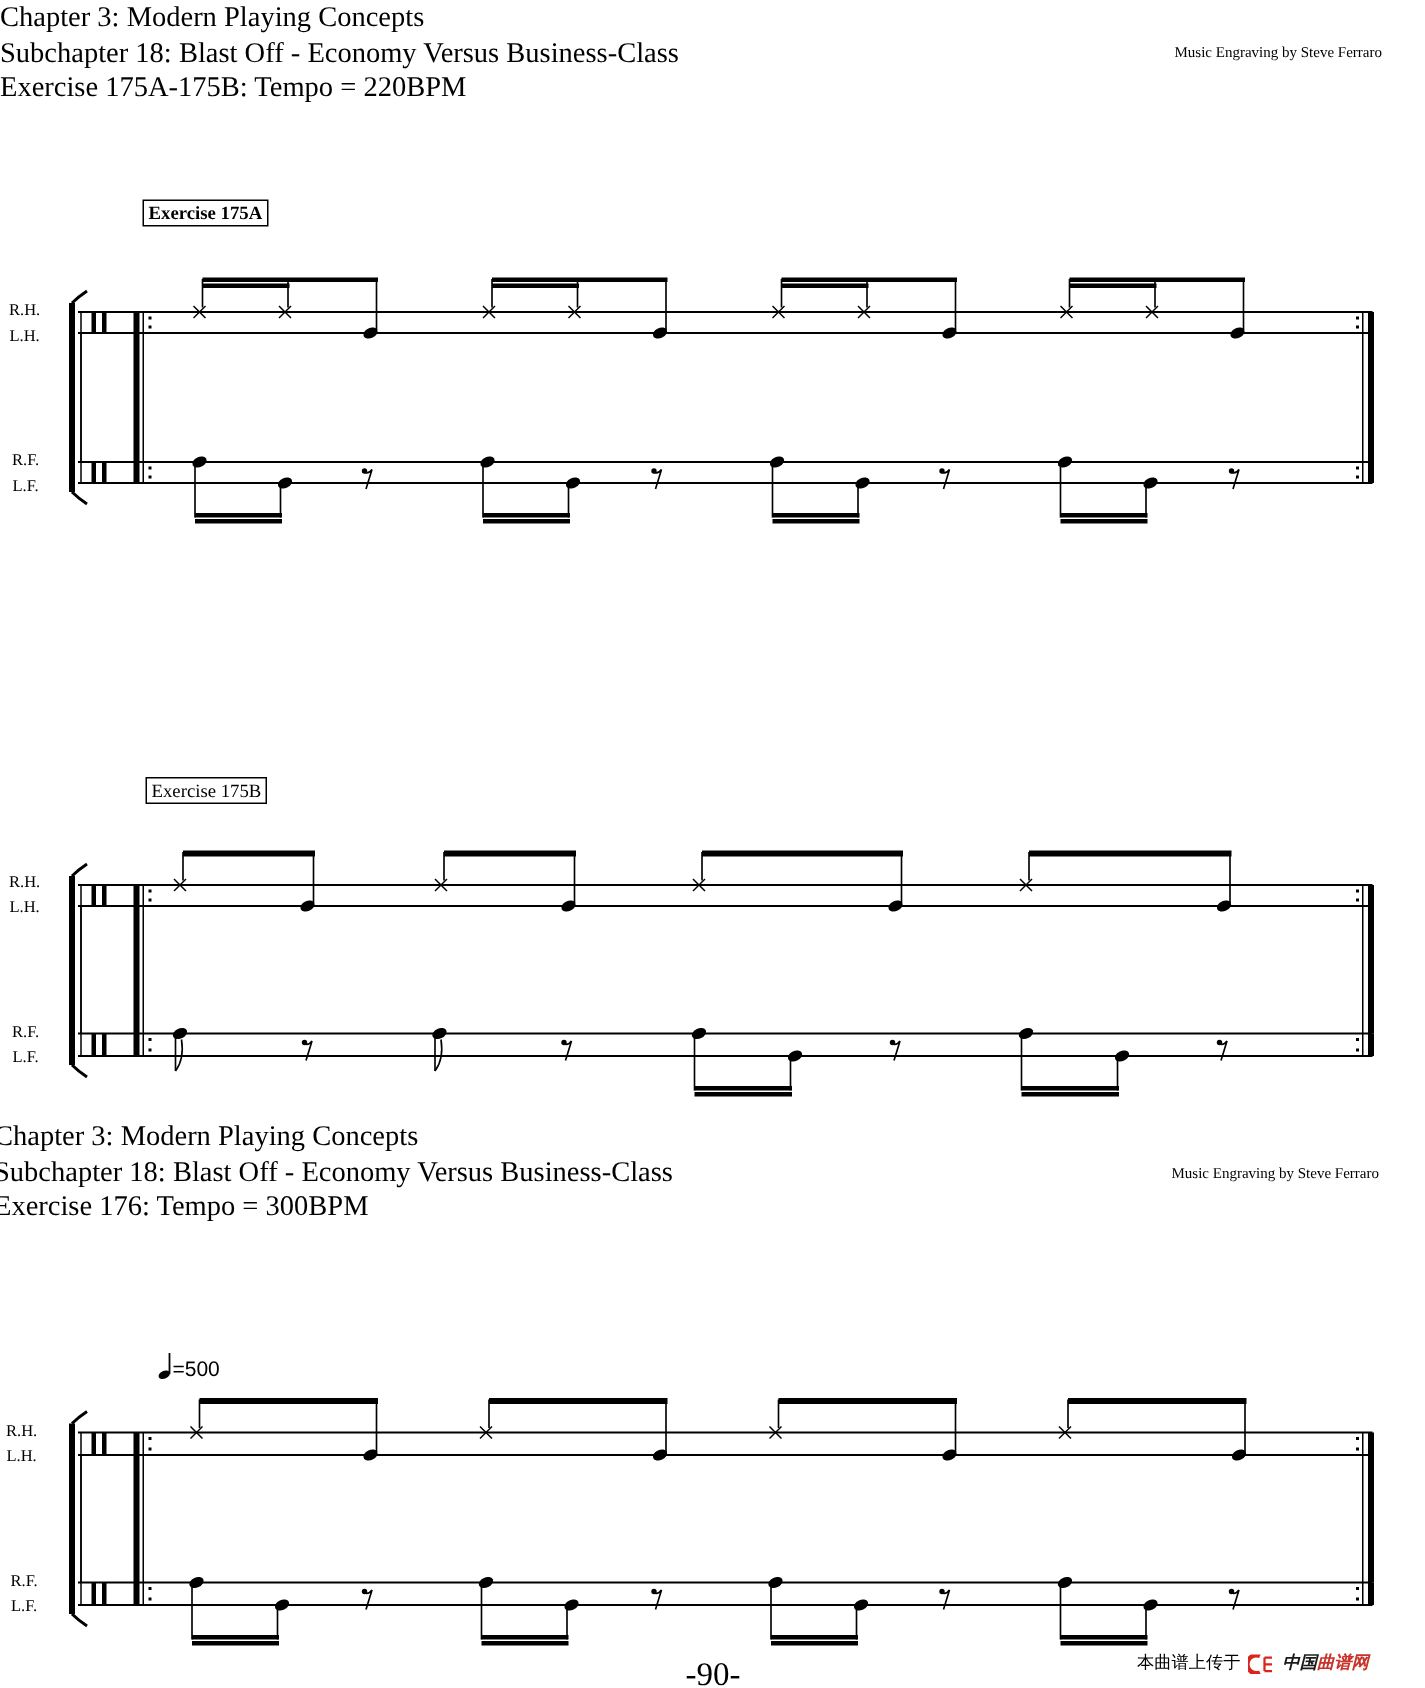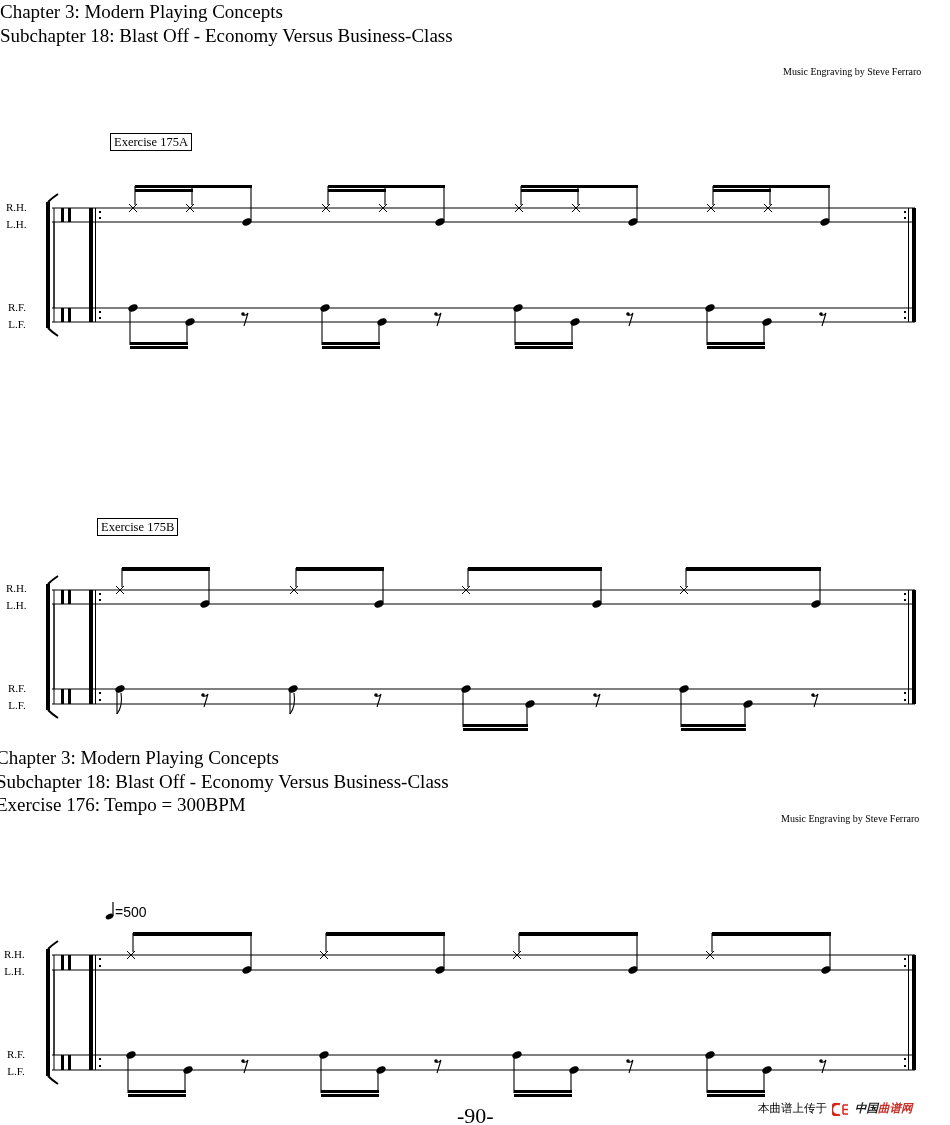--- a/index.html
+++ b/index.html
@@ -1,50 +1,51 @@
 <!DOCTYPE html>
 <html><head>
 <meta charset="utf-8">
 <style>
   html, body { margin: 0; padding: 0; background: #ffffff; }
   body { width: 950px; height: 1125px; position: relative; overflow: hidden;
          font-family: "Liberation Serif", "DejaVu Serif", serif; color: #000; }
   .header { position: absolute; left: 0; width: 920px; text-align: left; }
   .header .line { font-size: 19px; line-height: 23.5px; white-space: nowrap; }
   .credit { position: absolute; font-size: 10px; white-space: nowrap;
-            font-family: "Liberation Serif", "DejaVu Serif", serif; margin-top: 36px; }
+            font-family: "Liberation Serif", "DejaVu Serif", serif; }
   .ex-label { position: absolute; border: 1px solid #000; font-size: 12.5px;
               padding: 0 3px; line-height: 16px; background: #fff; white-space: nowrap; }
   .tempo-mark { position: absolute; font-size: 14px; font-family: "Liberation Sans", "DejaVu Sans", sans-serif; }
   .part-label { position: absolute; font-size: 11px; line-height: 17px; text-align: center; }
   svg.score { position: absolute; left: 0; top: 0; }
   .page-num { position: absolute; left: 457px; top: 1103px; font-size: 22px;
               font-family: "Liberation Serif", "DejaVu Serif", serif; }
   .upload { position: absolute; left: 758px; top: 1101px; font-size: 11.5px;
             font-family: "DejaVu Sans", sans-serif; white-space: nowrap; display: flex; align-items: flex-end; gap: 5px; }
   .upload .logo-icon { display: inline-block; width: 18px; height: 13px; position: relative; }
   .upload .site { font-weight: bold; font-style: italic; }
 </style>
 </head>
 <body>
 
 <div class="header" style="top:0px;">
   <div class="line">Chapter 3: Modern Playing Concepts</div>
   <div class="line">Subchapter 18: Blast Off - Economy Versus Business-Class</div>
+  <div class="line">Exercise 175A-175B: Tempo = 220BPM</div>
 </div>
 <div class="credit" style="left:783px; top:30px;">Music Engraving by Steve Ferraro</div>
 
 <div class="header" style="top:746px; left:-4px;">
   <div class="line">Chapter 3: Modern Playing Concepts</div>
   <div class="line">Subchapter 18: Blast Off - Economy Versus Business-Class</div>
   <div class="line">Exercise 176: Tempo = 300BPM</div>
 </div>
 <div class="credit" style="left:781px; top:777px;">Music Engraving by Steve Ferraro</div>
 
-<div class="ex-label" style="left:110px; top:133px;">Exercise 175A</div>
+<div class="ex-label" style="left:95px; top:133px;font-weight:bold;">Exercise 175A</div>
 <div class="ex-label" style="left:97px; top:518px;text-align:center;">Exercise 175B</div>
 
 <div class="tempo-mark" style="left:103px; top:901px;">
   <svg width="16" height="20" style="vertical-align:-4px;">
     <line x1="10" y1="1" x2="10" y2="15" stroke="#000" stroke-width="1.2"></line>
     <ellipse cx="6.5" cy="15.5" rx="4" ry="2.6" transform="rotate(-25 6.5 15.5)" fill="#000"></ellipse>
   </svg><span style="margin-left:-4px;">=500</span>
 </div>
 
 <div class="part-label" style="left:6px; top:199px;">

